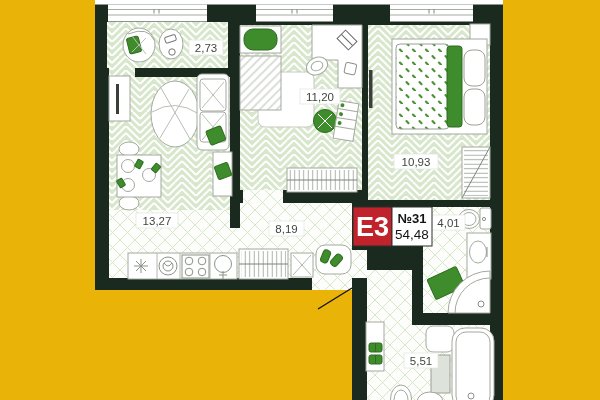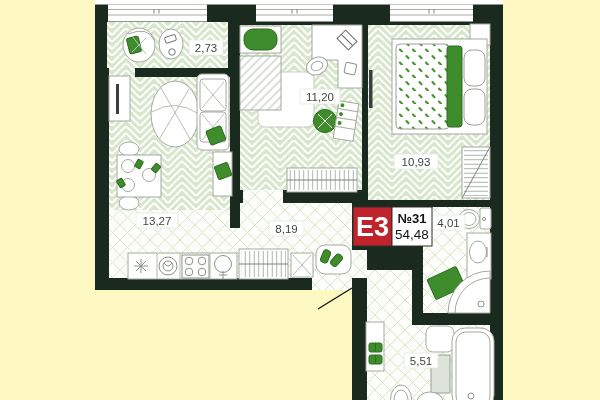--- a/index.html
+++ b/index.html
@@ -1,16 +1,16 @@
 <!DOCTYPE html>
 <html><head>
 <meta charset="utf-8">
 <style>
   html,body{margin:0;padding:0;background:#ffffff;}
-  .stage{position:relative;width:600px;height:400px;background:#fef9c3;overflow:hidden;
+  .stage{position:relative;width:600px;height:400px;background:#eab308;overflow:hidden;
          font-family:"Liberation Sans", sans-serif;}
   svg{display:block;}
   text{font-family:"Liberation Sans", sans-serif;}
   .area-label{font-size:11.5px;fill:#3f443e;}
   .badge-type{font-size:27px;font-weight:bold;fill:#ffffff;}
   .badge-no{font-size:13px;font-weight:bold;fill:#141414;}
   .badge-area{font-size:13.5px;fill:#141414;}
 </style>
 </head>
 <body>

